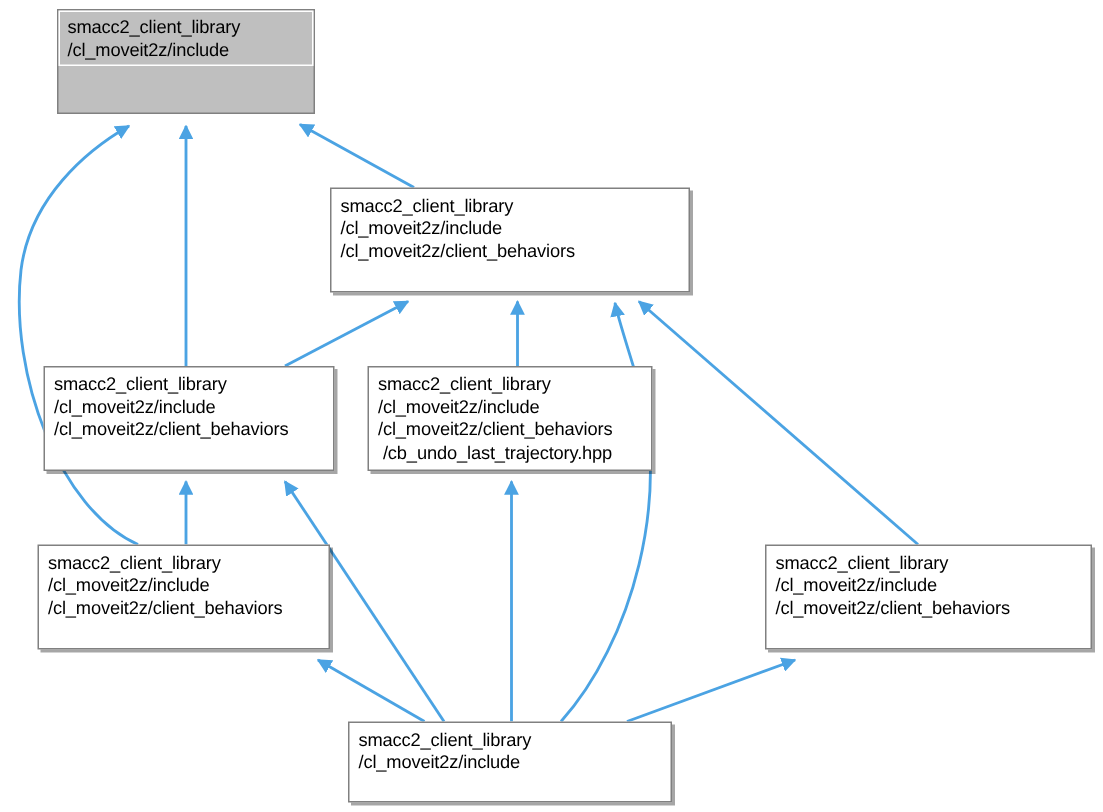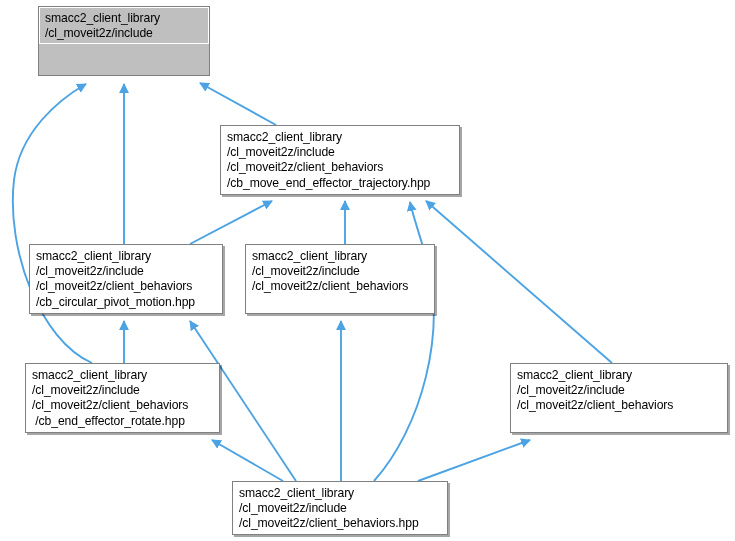--- a/index.html
+++ b/index.html
@@ -78,53 +78,50 @@
       <div class="node-inner">
         <span class="node-line">smacc2_client_library</span>
         <span class="node-line">/cl_moveit2z/include</span>
       </div>
     </div>
     <div class="graph-node" style="left: 220px; top: 125px; width: 240px; height: 70px;">
       <div class="node-inner">
         <span class="node-line">smacc2_client_library</span>
         <span class="node-line">/cl_moveit2z/include</span>
         <span class="node-line">/cl_moveit2z/client_behaviors</span>
-        <span class="node-line">/cb_move_end_effector_trajectory.hpp</span>
       </div>
     </div>
     <div class="graph-node" style="left: 29px; top: 244px; width: 194px; height: 70px;">
       <div class="node-inner">
         <span class="node-line">smacc2_client_library</span>
         <span class="node-line">/cl_moveit2z/include</span>
         <span class="node-line">/cl_moveit2z/client_behaviors</span>
-        <span class="node-line">/cb_circular_pivot_motion.hpp</span>
       </div>
     </div>
     <div class="graph-node" style="left: 245px; top: 244px; width: 190px; height: 70px;">
       <div class="node-inner">
         <span class="node-line">smacc2_client_library</span>
         <span class="node-line">/cl_moveit2z/include</span>
         <span class="node-line">/cl_moveit2z/client_behaviors</span>
+        <span class="node-line"> /cb_undo_last_trajectory.hpp</span>
       </div>
     </div>
     <div class="graph-node" style="left: 25px; top: 363px; width: 195px; height: 70px;">
       <div class="node-inner">
         <span class="node-line">smacc2_client_library</span>
         <span class="node-line">/cl_moveit2z/include</span>
         <span class="node-line">/cl_moveit2z/client_behaviors</span>
-        <span class="node-line"> /cb_end_effector_rotate.hpp</span>
       </div>
     </div>
     <div class="graph-node" style="left: 510px; top: 363px; width: 218px; height: 70px;">
       <div class="node-inner">
         <span class="node-line">smacc2_client_library</span>
         <span class="node-line">/cl_moveit2z/include</span>
         <span class="node-line">/cl_moveit2z/client_behaviors</span>
       </div>
     </div>
     <div class="graph-node" style="left: 232px; top: 481px; width: 216px; height: 54px;">
       <div class="node-inner">
         <span class="node-line">smacc2_client_library</span>
         <span class="node-line">/cl_moveit2z/include</span>
-        <span class="node-line">/cl_moveit2z/client_behaviors.hpp</span>
       </div>
     </div>
   </div>
 
 </body></html>

